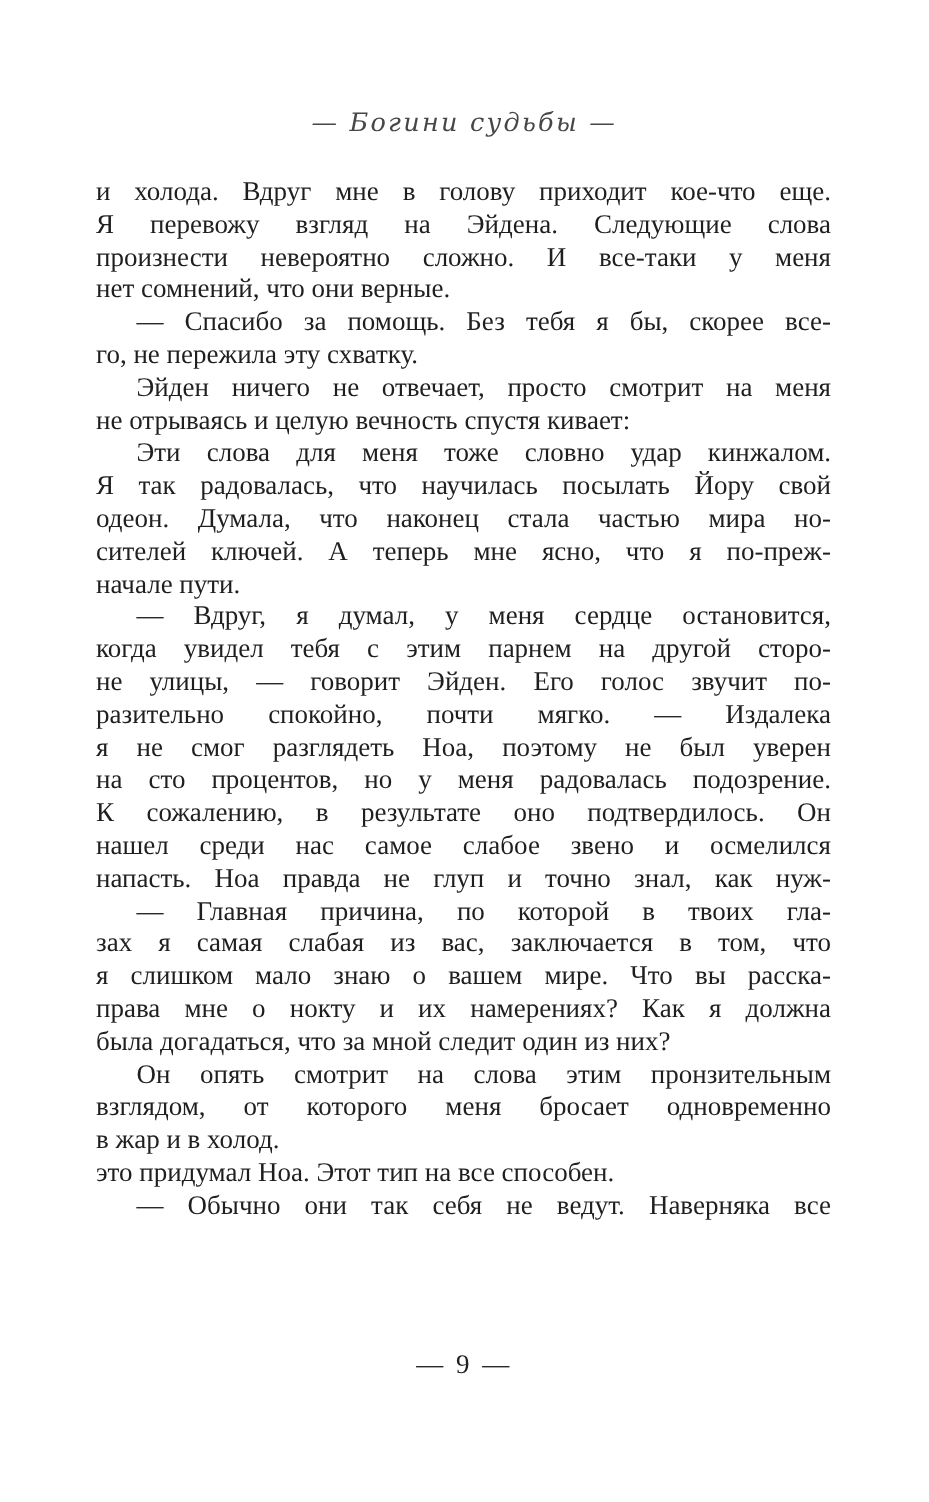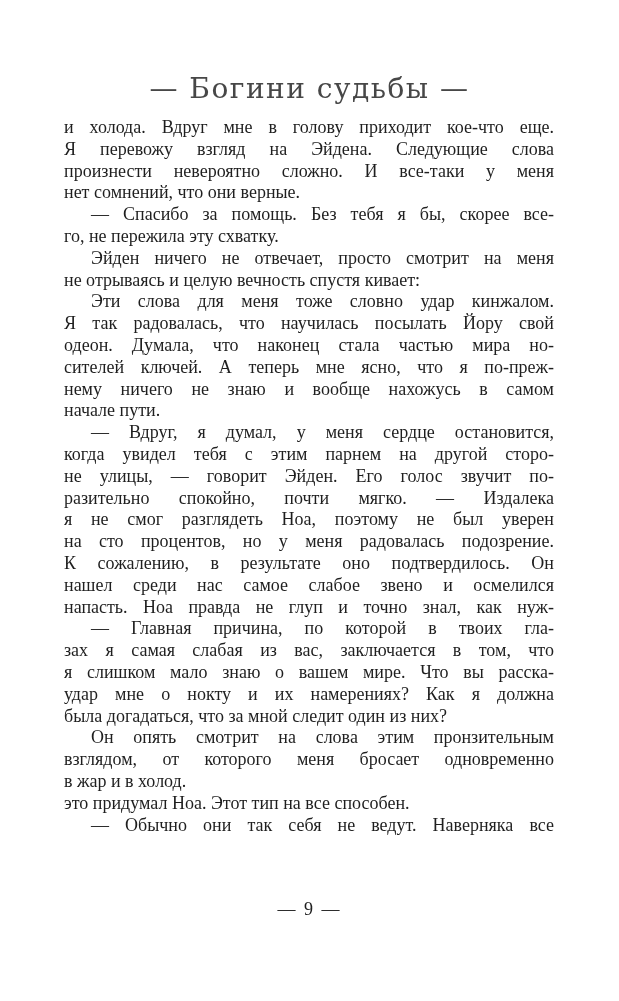--- a/index.html
+++ b/index.html
@@ -22,21 +22,22 @@
     inset: 0;
     background: var(--bg-color);
   }
   .running-header {
     position: absolute;
     top: 72px;
     left: 0;
     width: 100%;
     text-align: center;
     font-family: "DejaVu Serif", serif;
-    font-size: 28px;
+    font-style: italic;
+    font-size: 17px;
     letter-spacing: 1.5px;
     color: var(--header-color);
   }
   .text-block {
     position: absolute;
     top: 117px;
     left: 64px;
     width: 490px;
     font-size: 18px;
     line-height: 21.8px;
@@ -84,39 +85,38 @@
       </div>
       <div class="para indent">
         <div class="line first">Эйден ничего не отвечает, просто смотрит на меня</div>
         <div class="line last">не отрываясь и целую вечность спустя кивает:</div>
       </div>
       <div class="para indent">
         <div class="line first">Эти слова для меня тоже словно удар кинжалом.</div>
         <div class="line">Я так радовалась, что научилась посылать Йору свой</div>
         <div class="line">одеон. Думала, что наконец стала частью мира но-</div>
         <div class="line">сителей ключей. А теперь мне ясно, что я по-преж-</div>
-        <div class="line">нему ничего не знаю и вообще нахожусь в самом</div>
         <div class="line last">начале пути.</div>
       </div>
       <div class="para indent">
         <div class="line first">— Вдруг, я думал, у меня сердце остановится,</div>
         <div class="line">когда увидел тебя с этим парнем на другой сторо-</div>
         <div class="line">не улицы, — говорит Эйден. Его голос звучит по-</div>
         <div class="line">разительно спокойно, почти мягко. — Издалека</div>
         <div class="line">я не смог разглядеть Ноа, поэтому не был уверен</div>
         <div class="line">на сто процентов, но у меня радовалась подозрение.</div>
         <div class="line">К сожалению, в результате оно подтвердилось. Он</div>
         <div class="line">нашел среди нас самое слабое звено и осмелился</div>
         <div class="line">напасть. Ноа правда не глуп и точно знал, как нуж-</div>
       </div>
       <div class="para indent">
         <div class="line first">— Главная причина, по которой в твоих гла-</div>
         <div class="line">зах я самая слабая из вас, заключается в том, что</div>
         <div class="line">я слишком мало знаю о вашем мире. Что вы расска-</div>
-        <div class="line">удар мне о нокту и их намерениях? Как я должна</div>
+        <div class="line">права мне о нокту и их намерениях? Как я должна</div>
         <div class="line last">была догадаться, что за мной следит один из них?</div>
       </div>
       <div class="para indent">
         <div class="line first">Он опять смотрит на слова этим пронзительным</div>
         <div class="line">взглядом, от которого меня бросает одновременно</div>
         <div class="line last">в жар и в холод.</div>
       </div>
       <div class="para indent">
         <div class="line last">это придумал Ноа. Этот тип на все способен.</div>
         <div class="line first">— Обычно они так себя не ведут. Наверняка все</div>

